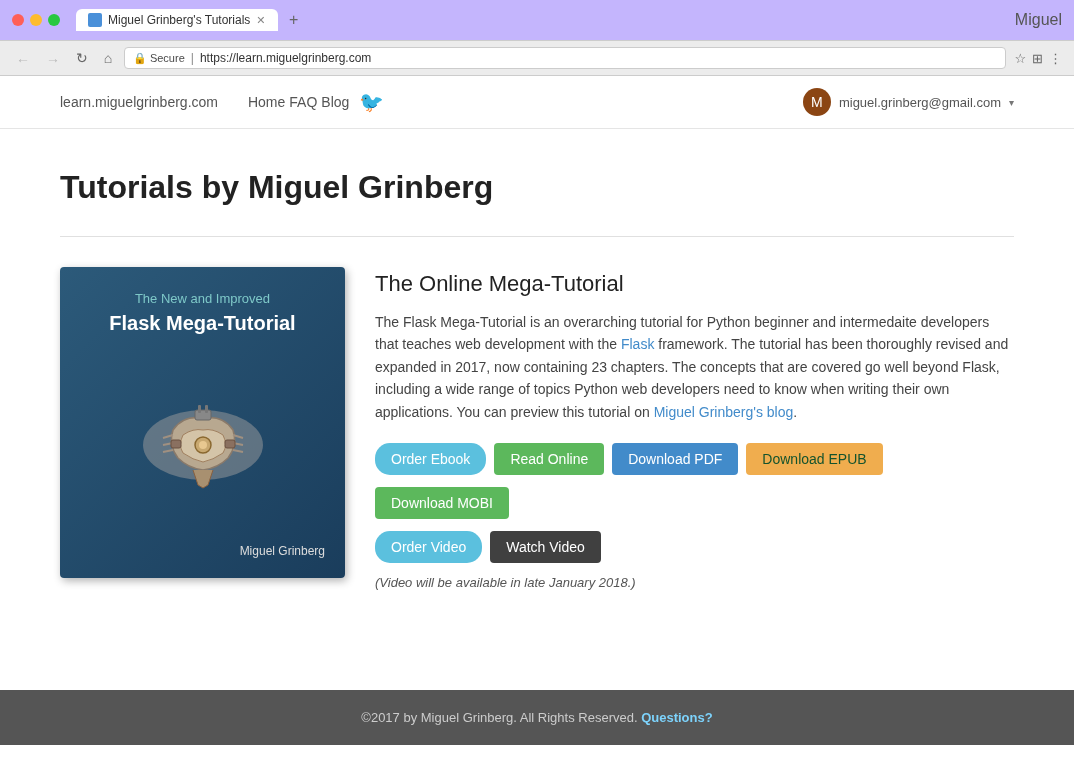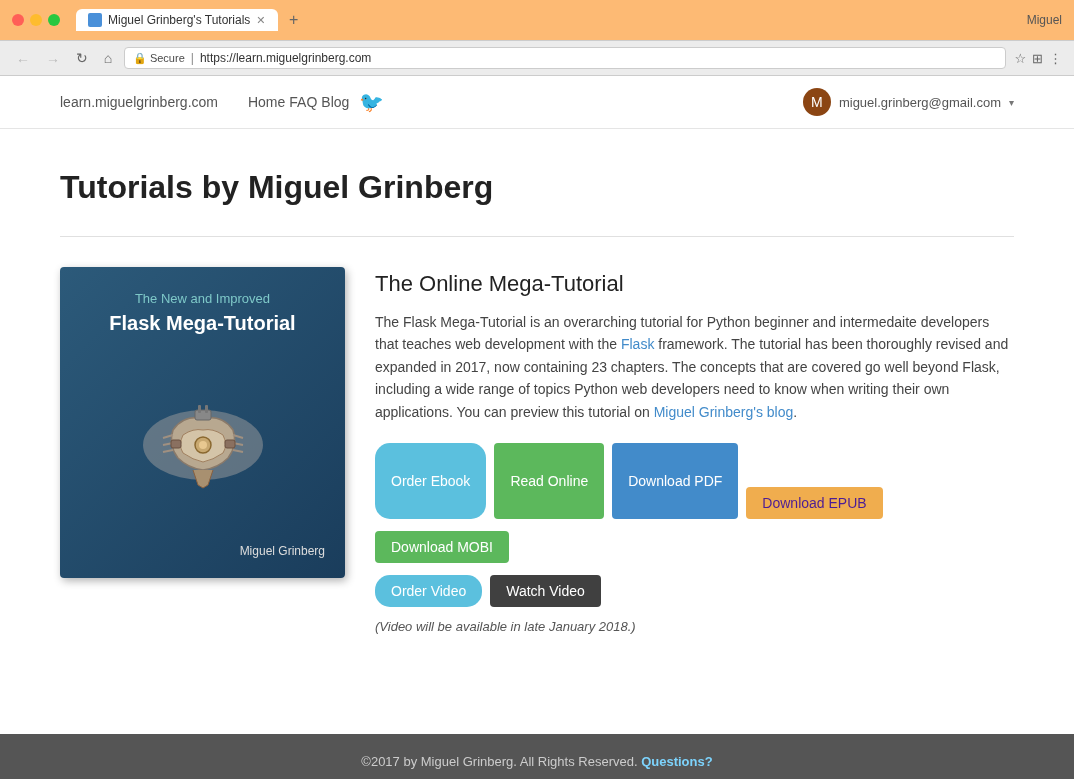--- a/index.html
+++ b/index.html
@@ -7,21 +7,21 @@
 
     
     .browser-chrome {
       background: #e8e8e8;
       border-bottom: 1px solid #ccc;
     }
     .browser-titlebar {
       display: flex;
       align-items: center;
       padding: 8px 12px;
-      background: #fdba74;
+      background: #c4b5fd;
       border-bottom: 1px solid #ccc;
       gap: 8px;
     }
     .traffic-lights {
       display: flex;
       gap: 6px;
     }
     .traffic-light {
       width: 12px; height: 12px; border-radius: 50%;
     }
@@ -60,21 +60,21 @@
       width: 24px; height: 24px;
       background: transparent;
       border: none;
       color: #666;
       font-size: 16px;
       cursor: pointer;
       margin-left: 4px;
     }
     .browser-user {
       margin-left: auto;
-      font-size: 12px;
+      font-size: 16px;
       color: #555;
     }
 
     .address-bar-row {
       display: flex;
       align-items: center;
       padding: 6px 12px;
       background: #ececec;
       gap: 8px;
     }
@@ -280,22 +280,21 @@
     .btn-green {
       background: #5cb85c;
       color: #fff;
     }
     .btn-blue {
       background: #428bca;
       color: #fff;
     }
     .btn-orange {
       background: #f0ad4e;
-      color: #4c1d95;
-      margin-top: 44px;
+      color: #14532d;
     }
     .btn-salmon {
       background: #404040;
       color: #fff;
     }
 
     .video-note {
       font-size: 13px;
       color: #555;
       font-style: italic;

